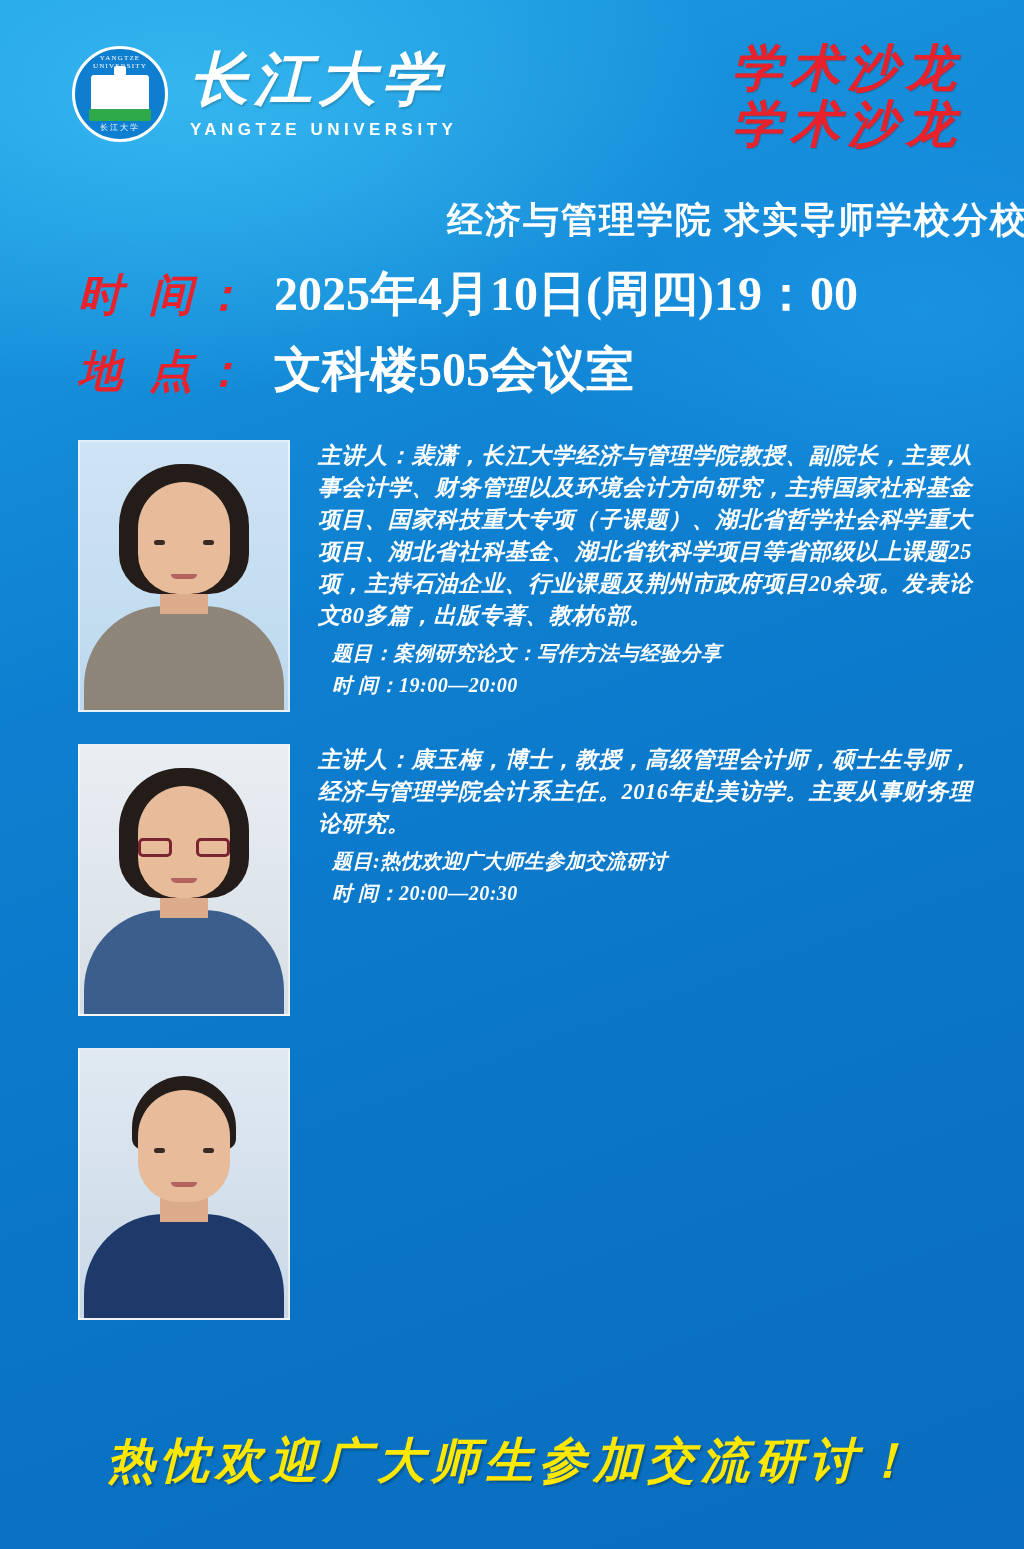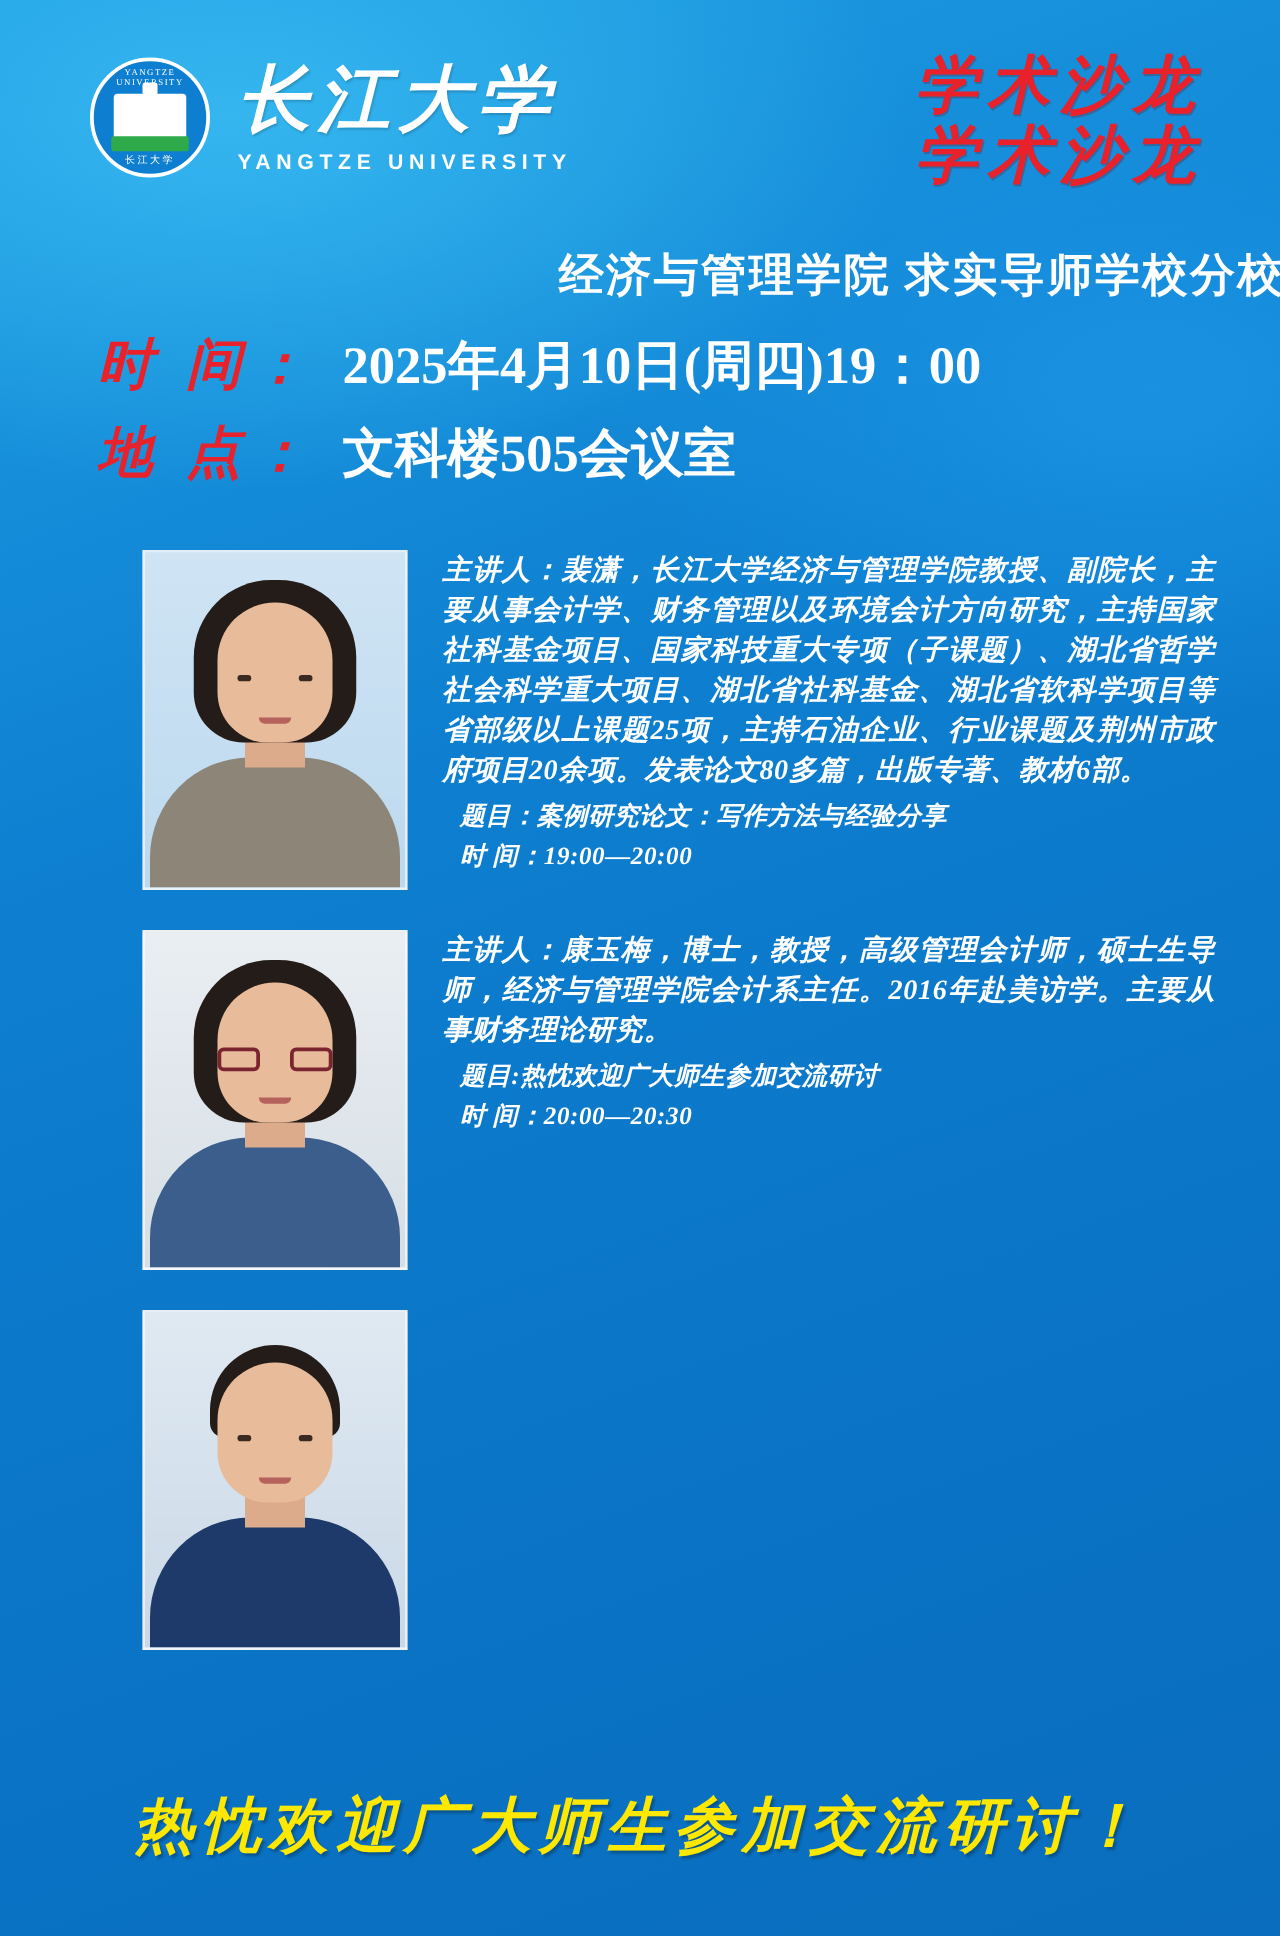--- a/index.html
+++ b/index.html
@@ -168,36 +168,36 @@
     font-weight: bold;
     font-style: italic;
     font-size: 44px;
     color: #e8212b;
     letter-spacing: 8px;
     white-space: nowrap;
   }
   .meta-value {
     font-family: "Liberation Serif", serif;
     font-weight: bold;
-    font-size: 42px;
+    font-size: 48px;
     color: #ffffff;
     white-space: nowrap;
   }
   
   .speakers {
     position: absolute;
     top: 440px;
     left: 0;
     width: 100%;
   }
   .speaker {
     display: flex;
     align-items: flex-start;
     margin-bottom: 32px;
-    padding-left: 114px;
+    padding-left: 78px;
     padding-right: 52px;
     box-sizing: border-box;
   }
   .photo {
     width: 212px;
     flex: none;
     border: 2px solid rgba(255,255,255,0.55);
     box-sizing: border-box;
     position: relative;
     overflow: hidden;

